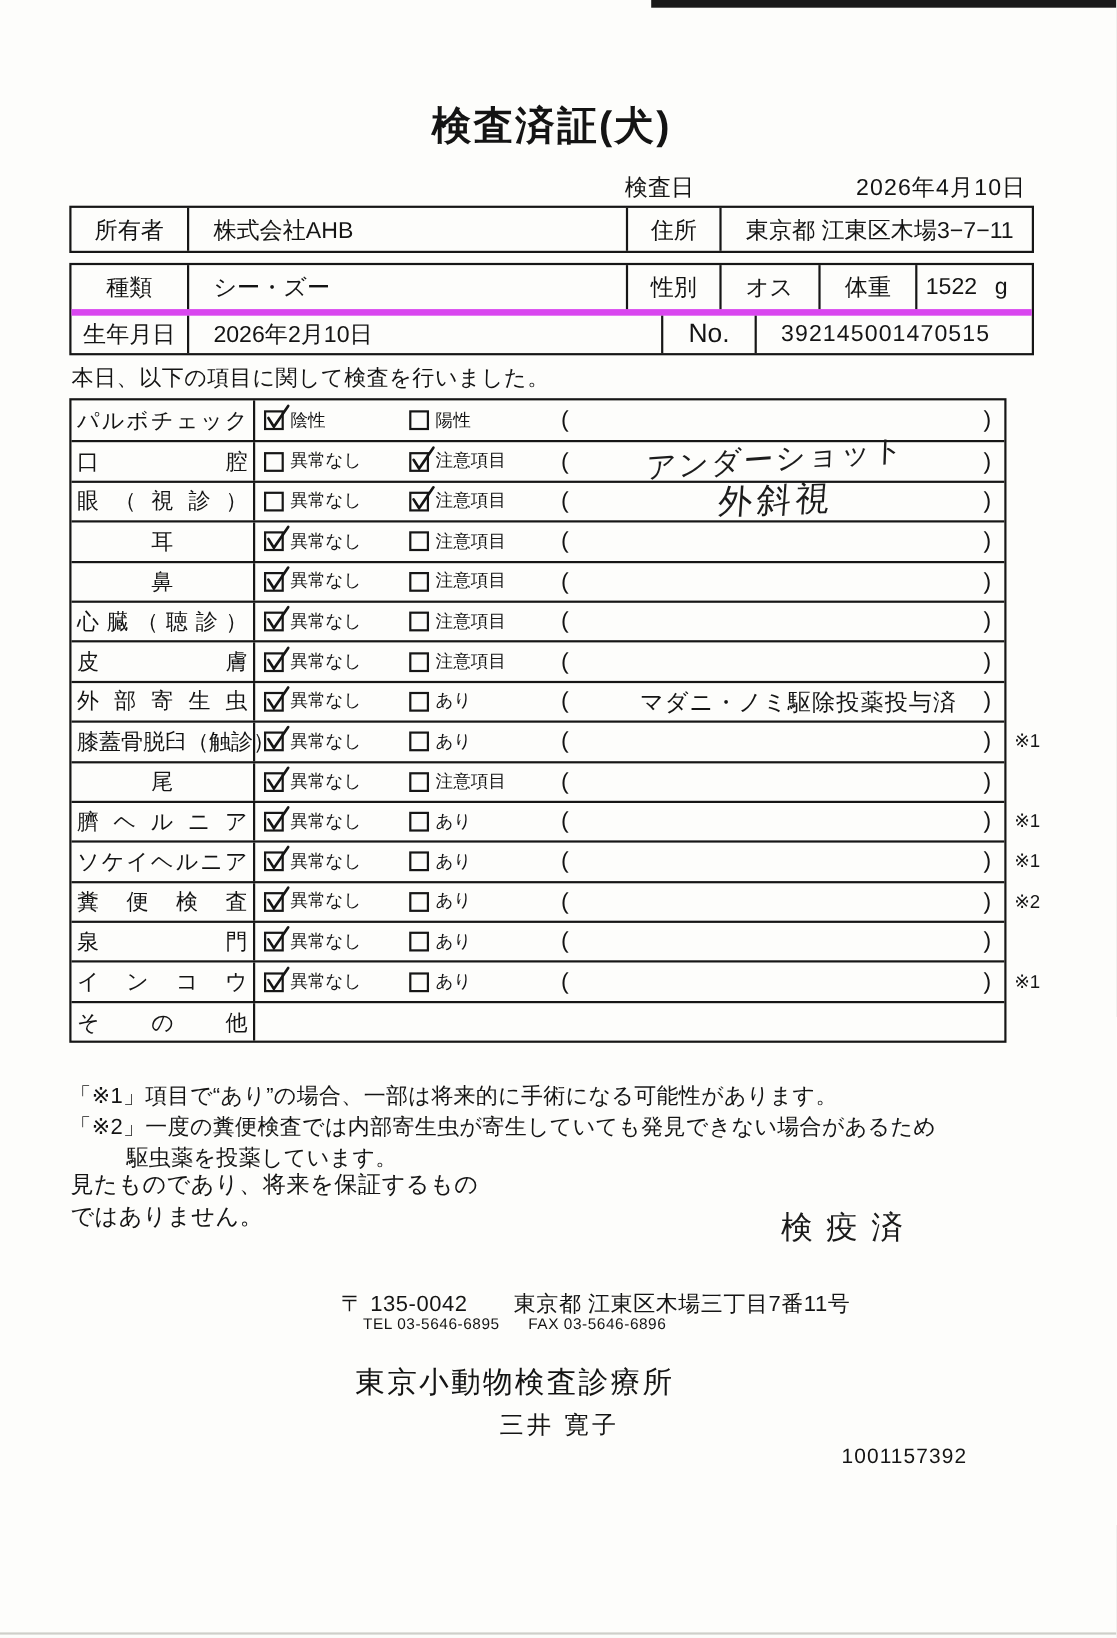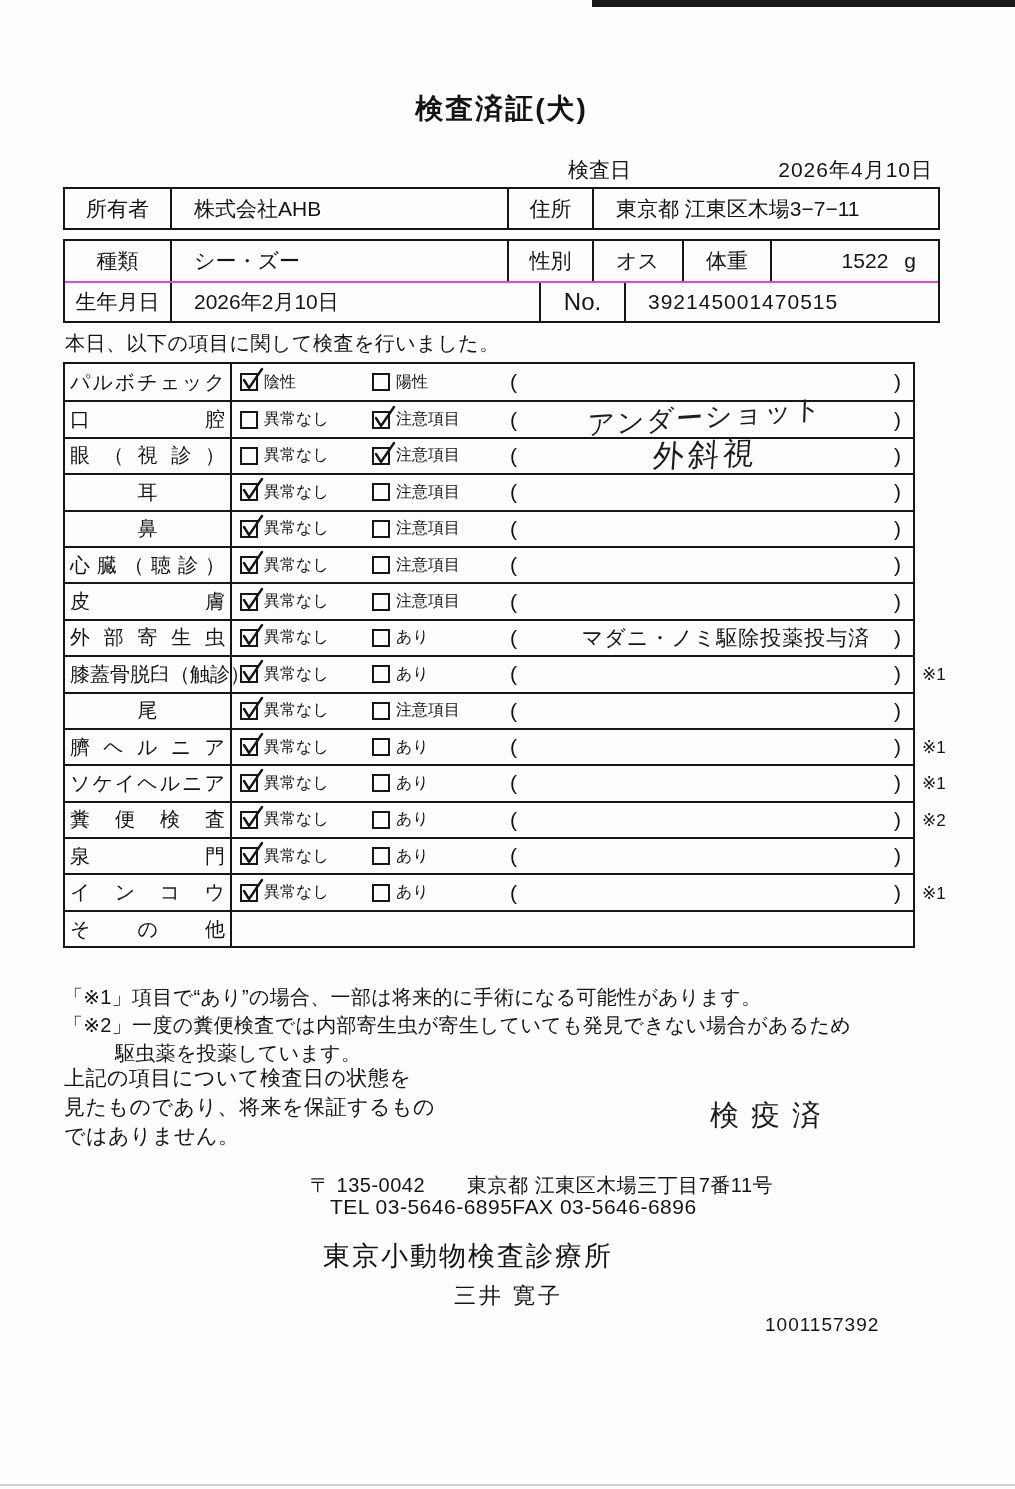--- a/index.html
+++ b/index.html
@@ -10,43 +10,43 @@
     font-family:"Liberation Sans","DejaVu Sans",sans-serif;
     color:#141414;
     overflow:hidden;
     margin:0 auto;
   }
   .topbar{position:absolute;top:0;left:592px;right:0;height:7px;background:#1a1a1a;}
   .bottom-line{position:absolute;left:0;right:0;bottom:3px;height:2px;background:#cfcfc9;}
 
   .title{
     position:absolute;top:90px;left:63px;width:877px;
-    text-align:center;font-size:28px;font-weight:bold;letter-spacing:2px;
+    text-align:center;font-size:36px;font-weight:bold;letter-spacing:2px;
   }
   .date-row{position:absolute;top:156px;left:63px;width:872px;height:30px;font-size:21px;}
   .date-label{position:absolute;left:505px;top:0;}
   .date-value{position:absolute;right:2px;top:0;letter-spacing:1px;}
 
   .grid{position:absolute;left:63px;border:2px solid #161616;box-sizing:border-box;background:#fdfdfb;}
   .grid .row{display:flex;box-sizing:border-box;}
-  .grid .row + .row{border-top:2px solid #d946ef;}
+  .grid .row + .row{border-top:6px solid #d946ef;}
   .grid .cell{
     box-sizing:border-box;display:flex;align-items:center;
     font-size:21px;padding:0 22px;overflow:hidden;white-space:nowrap;
   }
   .grid .cell + .cell{border-left:2px solid #161616;}
   .lab{justify-content:center;padding:0 4px;}
 
   .owner-table{top:187px;width:877px;}
   .owner-table .row{height:39px;}
   .animal-table{top:239px;width:877px;text-align:center;}
   .animal-table .row{height:40px;}
 
   .w-label{width:105px;flex:none;}
-  .w-val1{width:337px;flex:none;}
+  .w-val1{width:399px;flex:none;}
   .w-label2{width:85px;flex:none;}
   .w-sex{width:90px;flex:none;}
   .w-wlabel{width:88px;flex:none;}
   .w-rest{flex:1;}
   .weight-cell{justify-content:flex-end;gap:16px;padding-right:14px;}
 
   .intro{position:absolute;top:330px;left:65px;font-size:20px;letter-spacing:0.5px;}
 
   .insp{position:absolute;top:362px;left:63px;width:852px;border:2px solid #161616;box-sizing:border-box;}
   .insp-row{display:flex;height:36.4px;position:relative;box-sizing:border-box;}
@@ -82,21 +82,21 @@
     font-size:17px;white-space:nowrap;color:#161616;
   }
 
   .footnotes{position:absolute;top:983px;left:63px;font-size:20px;line-height:28px;letter-spacing:0.3px;}
   .footnotes .indent{padding-left:52px;}
 
   .disclaimer{position:absolute;top:1063px;left:64px;font-size:21px;line-height:29px;font-weight:500;letter-spacing:0.5px;}
   .stamp{position:absolute;top:1096px;left:710px;font-size:29px;letter-spacing:12px;color:#1a1a1a;}
 
   .postal-line{position:absolute;top:1148px;left:310px;font-size:20px;display:flex;gap:42px;letter-spacing:0.5px;margin-top:24px;}
-  .tel-line{position:absolute;top:1195px;left:330px;font-size:21px;display:flex;letter-spacing:0.5px;justify-content:space-between;}
+  .tel-line{position:absolute;top:1195px;left:330px;font-size:14px;display:flex;gap:26px;letter-spacing:0.5px;justify-content:space-between;}
   .clinic-name{position:absolute;top:1238px;left:323px;font-size:27px;letter-spacing:2px;}
   .vet-name{position:absolute;top:1281px;left:454px;font-size:22px;letter-spacing:3px;}
   .serial{position:absolute;top:1314px;left:765px;font-size:19px;letter-spacing:1px;}
 </style>
 </head>
 <body>
 
 <div class="page">
   <div class="topbar"></div>
 
@@ -560,21 +560,20 @@
       </div>
     </div>
 
   <div class="footnotes" id="footnotes">
       <div>「※1」項目で“あり”の場合、一部は将来的に手術になる可能性があります。</div>
       <div>「※2」一度の糞便検査では内部寄生虫が寄生していても発見できない場合があるため</div>
       <div class="indent">駆虫薬を投薬しています。</div>
     </div>
 
   <div class="disclaimer" id="disclaimer">
-      <div>上記の項目について検査日の状態を</div>
       <div>見たものであり、将来を保証するもの</div>
       <div>ではありません。</div>
     </div>
 
   <div class="stamp">検疫済</div>
 
   <div class="postal-line">
     <span>〒 135-0042</span>
     <span>東京都 江東区木場三丁目7番11号</span>
   </div>

